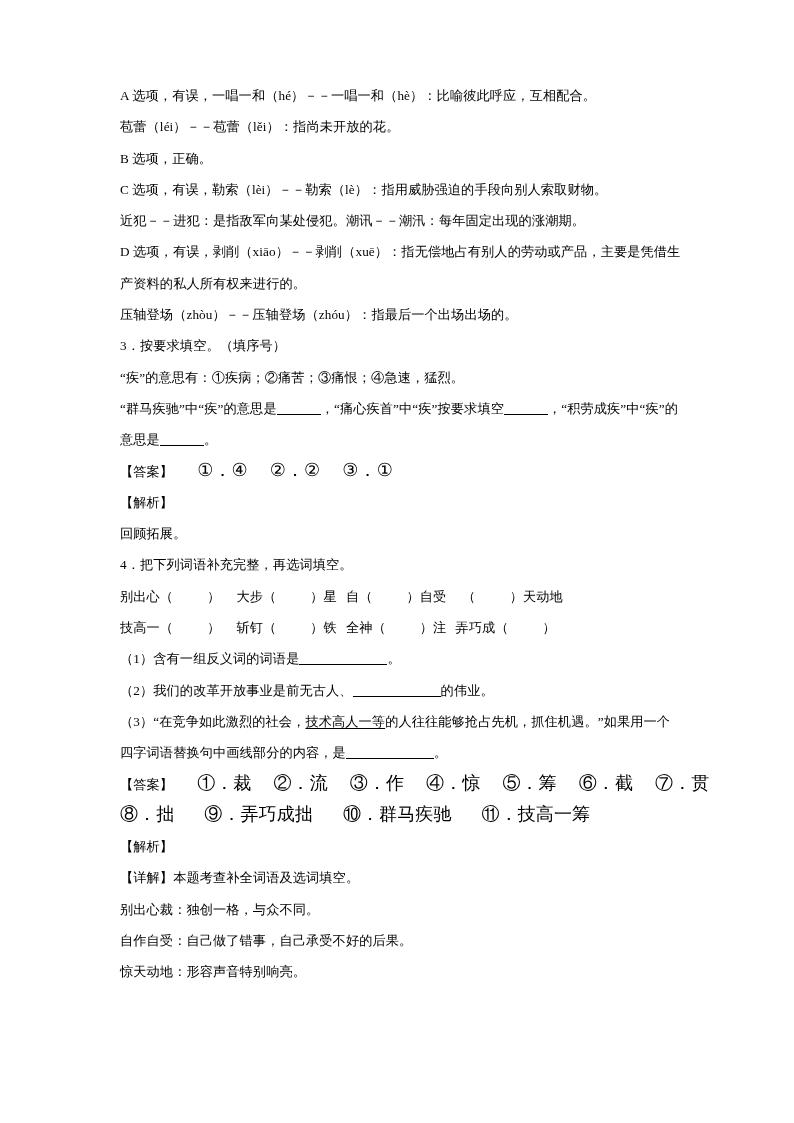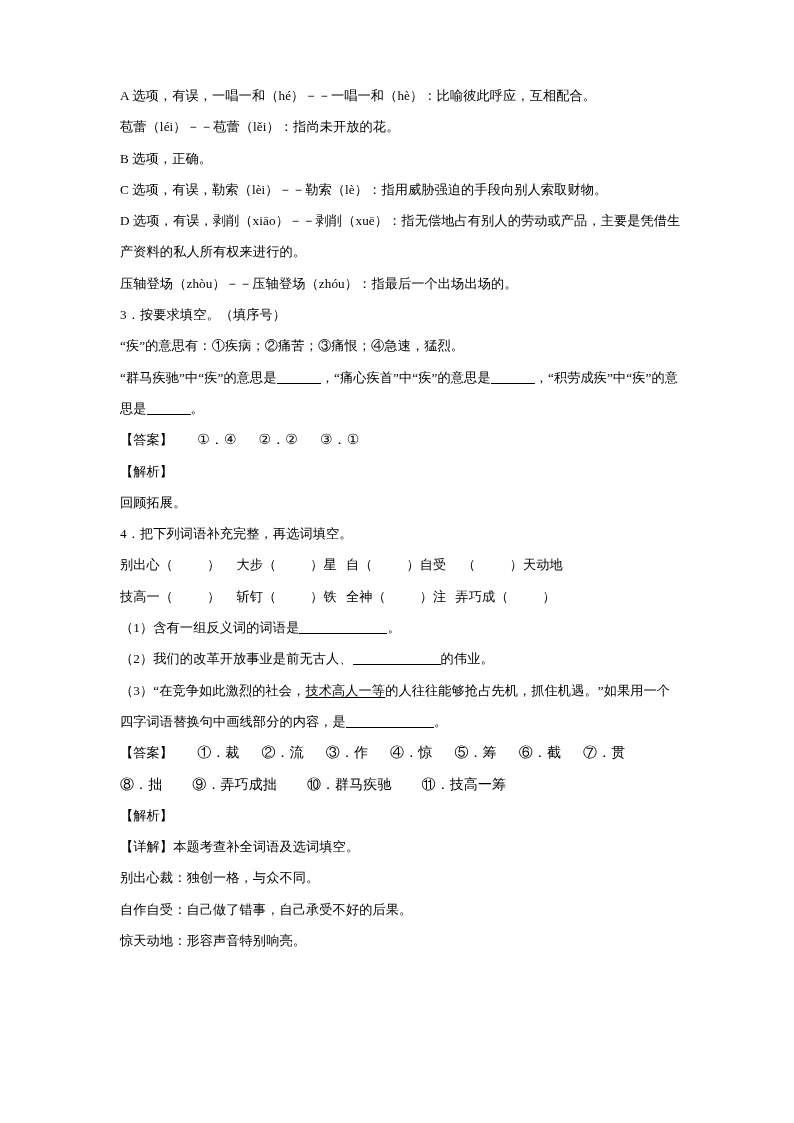--- a/index.html
+++ b/index.html
@@ -61,50 +61,51 @@
   .uline {
     text-decoration: underline;
     text-underline-offset: 2px;
   }
   .gap-a { display: inline-block; width: 16px; }
   .gap-b { display: inline-block; width: 9px; }
   .gap-c { display: inline-block; width: 24px; }
   .ansgap { display: inline-block; width: 22px; }
   .ansgap-w { display: inline-block; width: 30px; }
   .circnum {
-    font-family: Liberation Serif, serif;
-    font-size: 14px;
+    font-family: Liberation Mono, monospace;
+    font-size: 18px;
     margin-top: 23px;
   }
 </style>
 </head>
 <body>
 
 <div id="page">
   <div id="content">
 
     <div class="line">A 选项，有误，一唱一和（hé）－－一唱一和（hè）：比喻彼此呼应，互相配合。</div>
 
     <div class="line">苞蕾（léi）－－苞蕾（lěi）：指尚未开放的花。</div>
 
     <div class="line">B 选项，正确。</div>
 
     <div class="line">C 选项，有误，勒索（lèi）－－勒索（lè）：指用威胁强迫的手段向别人索取财物。</div>
 
+    <div class="line">近犯－－进犯：是指敌军向某处侵犯。潮讯－－潮汛：每年固定出现的涨潮期。</div>
 
     <div class="wrapline">D 选项，有误，剥削（xiāo）－－剥削（xuē）：指无偿地占有别人的劳动或产品，主要是凭借生产资料的私人所有权来进行的。</div>
 
     <div class="line">压轴登场（zhòu）－－压轴登场（zhóu）：指最后一个出场出场的。</div>
 
     <div class="line">3．按要求填空。（填序号）</div>
 
     <div class="line">“疾”的意思有：①疾病；②痛苦；③痛恨；④急速，猛烈。</div>
 
     <div class="wrapline">
-      <span>“群马疾驰”中“疾”的意思是</span><span class="blank-s"></span><span>，“痛心疾首”中“疾”的意思是</span><span class="blank-s"></span><span>，“积劳成疾”中“疾”的意思是</span><span class="blank-s"></span><span>。</span>
+      <span>“群马疾驰”中“疾”的意思是</span><span class="blank-s"></span><span>，“痛心疾首”中“疾”按要求填空</span><span class="blank-s"></span><span>，“积劳成疾”中“疾”的意思是</span><span class="blank-s"></span><span>。</span>
     </div>
 
     <div class="line">
       <span>【答案】</span><span class="gap-c"></span><span class="circnum">①．④</span><span class="ansgap"></span><span class="circnum">②．②</span><span class="ansgap"></span><span class="circnum">③．①</span>
     </div>
 
     <div class="line">【解析】</div>
 
     <div class="line">回顾拓展。</div>
 

